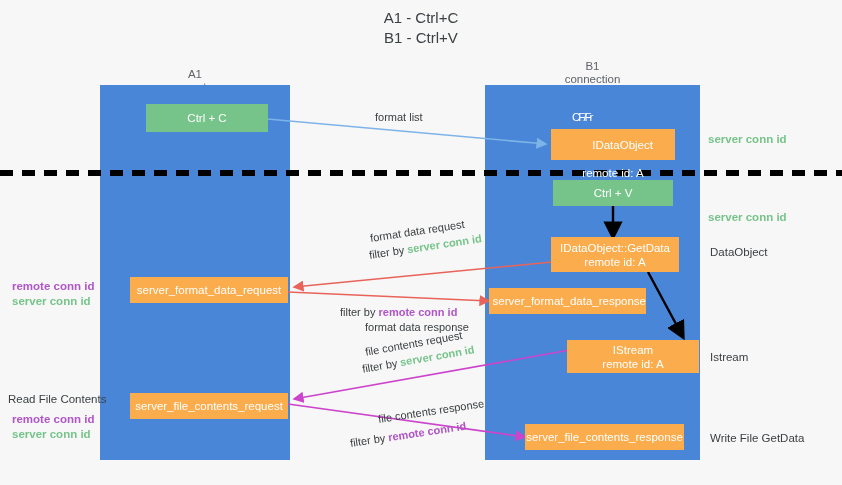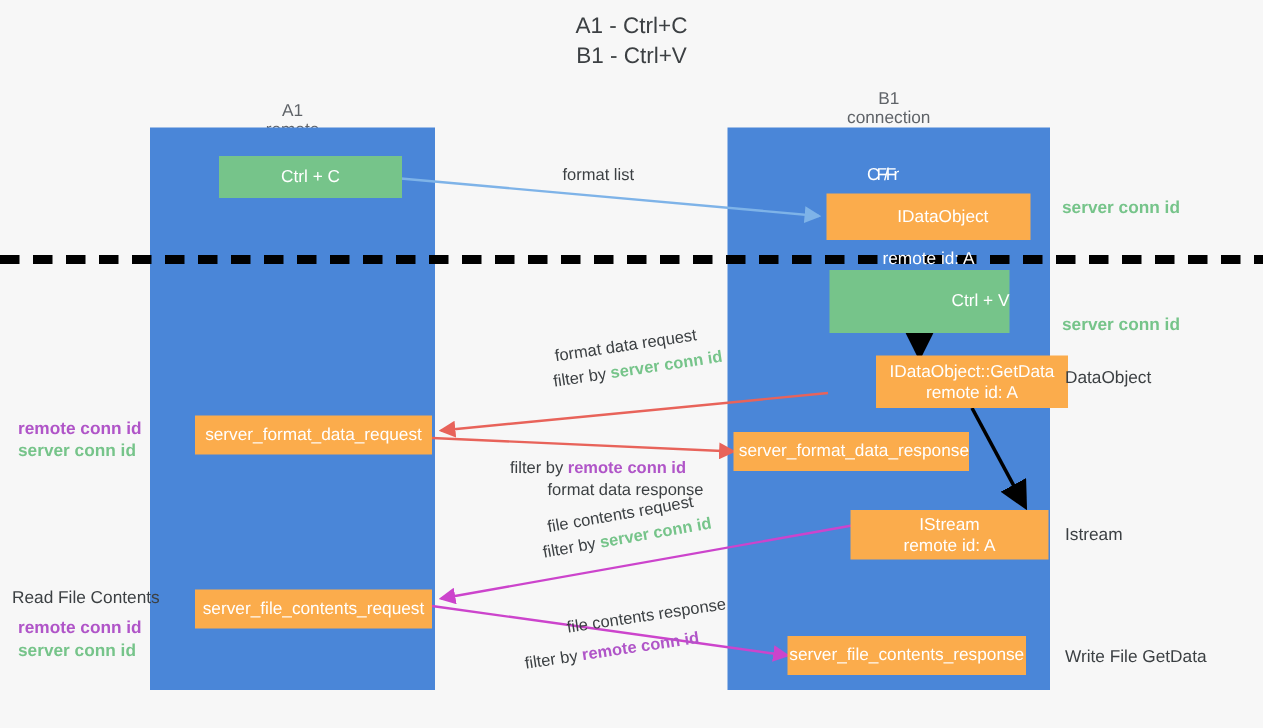--- a/index.html
+++ b/index.html
@@ -150,33 +150,33 @@
   </div>
 
   <div class="node orange" style="left:130px; top:277px; width:158px; height:26px;">
     <span>server_format_data_request</span>
   </div>
 
   <div class="node orange" style="left:130px; top:393px; width:158px; height:26px;">
     <span>server_file_contents_request</span>
   </div>
 
-  <div class="node orange" style="left:551px; top:129px; width:136px; height:31px;">
+  <div class="node orange" style="left:551px; top:129px; width:124px; height:31px;">
     <span class="strike-stack">
       <span class="over">CF/Fr</span>
       <span>IDataObject</span>
     </span>
     <span class="l2">remote id: A</span>
   </div>
 
-  <div class="node green" style="left:553px; top:180px; width:120px; height:42px;align-items:flex-end;">
+  <div class="node green" style="left:553px; top:180px; width:120px; height:26px;">
     <span>Ctrl + V</span>
   </div>
 
-  <div class="node orange" style="left:551px; top:237px; width:128px; height:35px;margin-left:33px;">
+  <div class="node orange" style="left:551px; top:237px; width:128px; height:35px;">
     <span>IDataObject::GetData</span>
     <span class="l2">remote id: A</span>
   </div>
 
   <div class="node orange" style="left:489px; top:288px; width:157px; height:26px;align-items:flex-end;">
     <span>server_format_data_response</span>
   </div>
 
   <div class="node orange" style="left:567px; top:340px; width:132px; height:33px;">
     <span>IStream</span>

